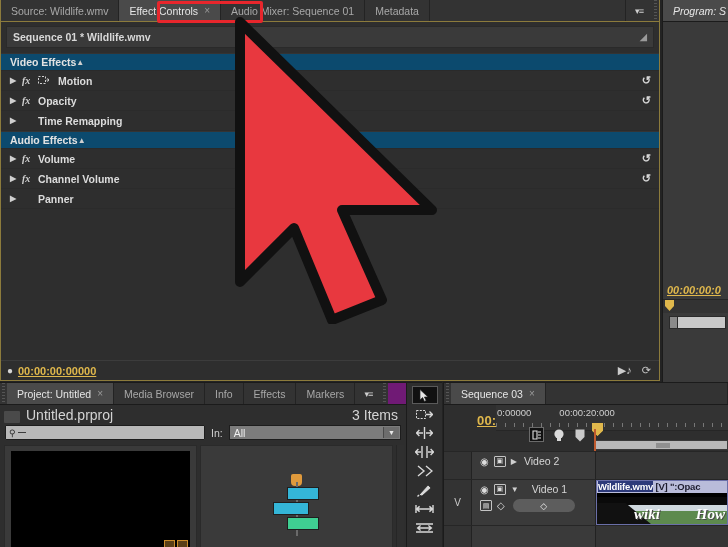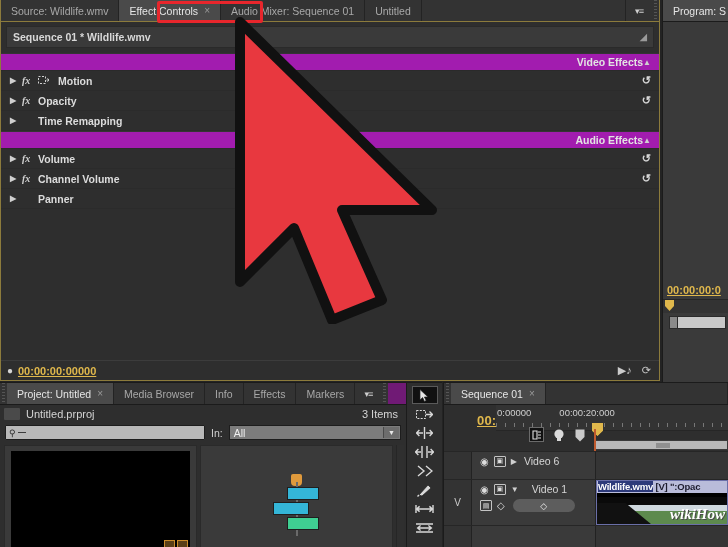--- a/index.html
+++ b/index.html
@@ -51,22 +51,22 @@
   .ec-seqbar {
     height: 22px; margin: 4px 5px 0 5px;
     background: #3a3a3a; border: 1px solid #2a2a2a;
     display: flex; align-items: center; justify-content: space-between;
     padding: 0 6px;
     font-size: 10.5px; color: #d8d8d8; font-weight: bold;
   }
   .ec-seqbar .corner { color: #9a9a9a; font-size: 9px; }
   .ec-list { margin-top: 5px; }
   .ec-group {
-    height: 18px; background: #a21caf;
-    display: flex; align-items: center; justify-content: flex-end;
+    height: 18px; background: #0c4a6e;
+    display: flex; align-items: center; justify-content: flex-start;
     padding: 0 8px 0 9px;
     font-size: 10.5px; font-weight: bold; color: #e3e3e3;
     border-top: 1px solid #343434; border-bottom: 1px solid #2a2a2a;
   }
   .ec-row {
     height: 20px; display: flex; align-items: center;
     padding-left: 9px; padding-right: 8px;
     font-size: 10.5px; color: #dcdcdc; font-weight: bold;
     border-bottom: 1px solid #2b2b2b;
   }
@@ -92,42 +92,43 @@
     text-decoration: underline;
   }
   .ec-bottom .spacer { flex: 1; }
   .ec-bottom .icn { color: #cccccc; font-size: 11px; margin-left: 10px; }
 
   
   #program {
     position: absolute; left: 662px; top: 0; width: 66px; height: 438px;
     background: #3a3a3a;
     border-left: 1px solid #1b1b1b;
+    font-style: italic;
   }
   #program .tabbar { border-bottom: 1px solid #1b1b1b; }
   #program .viewport { height: 258px; background: #3a3a3a; }
   .pm-tc {
     color: #e0b84c; font-size: 11px; font-weight: bold;
     padding: 4px 0 3px 4px; white-space: nowrap; overflow: hidden;
     text-decoration: underline;
   }
   .pm-ruler { height: 14px; background: #333; position: relative; border-top:1px solid #262626;}
   .pm-ph { position:absolute; left:2px; top:0; width:9px; height:11px; }
   .pm-bar { height: 13px; margin: 3px 2px 0 6px; display:flex; }
   .pm-bar .nub { width: 9px; background:#8a8a8a; border:1px solid #2a2a2a;}
   .pm-bar .fill { flex:1; background:#c8c8c8; border:1px solid #2a2a2a; border-left:none;}
 
   
   #project {
     position: absolute; left: 0; top: 382px; width: 406px; height: 165px;
     background: #2e2e2e; border-top: 1px solid #1b1b1b;
   }
   .pj-head {
-    height: 18px; display: flex; align-items: center;
-    padding: 0 8px 0 4px; font-size: 11px; color: #d4d4d4;
+    height: 18px; display: flex; align-items: flex-end;
+    padding: 0 8px 0 4px; font-size: 14px; color: #d4d4d4;
   }
   .folder-ic { width: 16px; height: 12px; background:#4a4a4a; border-radius:1px; margin-right:6px;}
   .pj-head .name { font-weight: normal; }
   .pj-head .count { margin-left: auto; }
   .pj-search {
     height: 19px; display: flex; align-items: center; gap: 6px; padding: 0 5px;
   }
   .srch {
     flex: 0 0 200px; height: 15px; background: #b8b8b8;
     border: 1px solid #1d1d1d; border-radius: 1px;
@@ -268,21 +269,21 @@
     position:absolute; left:-10px; top:10px; width:70px; height:26px;
     background:#111; clip-path: polygon(0 0, 55% 0, 100% 100%, 0 100%);
   }
   .clip .sky { position:absolute; left:0; right:0; top:12px; height:6px; background:#cfd8de;}
   .wmk {
     position: absolute; right: 2px; bottom: 1px;
     font-size: 15px; font-weight: bold; font-style: italic;
     color: #ffffff; text-shadow: 1px 1px 0 #4a4a4a;
     font-family: "Liberation Serif", serif;
   }
-  .wmk .how { color: #ffffff; }
+  .wmk .how { color: #ffffff; margin-left: 36px; }
 
   
   #ann-box {
     position: absolute; left: 157px; top: 1px; width: 106px; height: 22px;
     border: 3px solid #e8262c; border-radius: 2px; pointer-events: none;
   }
   #cursor { position: absolute; left: 222px; top: 14px; width: 230px; height: 310px; }
 </style>
 </head>
 <body>
@@ -296,21 +297,21 @@
         <span>Source: Wildlife.wmv</span>
       </div>
       <div class="tab active">
         <span>Effect Controls</span>
         <span class="x">×</span>
       </div>
       <div class="tab">
         <span>Audio Mixer: Sequence 01</span>
       </div>
       <div class="tab">
-        <span>Untitled</span>
+        <span>Metadata</span>
       </div>
       <div class="tab-filler"></div>
       <div class="panel-menu">▾≡</div>
       <div class="grip"></div>
     </div>
 
     <div class="ec-seqbar">
       <span>Sequence 01 * Wildlife.wmv</span>
       <span class="corner">◢</span>
     </div>
@@ -517,21 +518,21 @@
         <path d="M1 1 H18 M1 9 H18" stroke="#d9d9d9" stroke-width="1.3"></path>
         <path d="M3 5 H16 M5.6 2.6 L2.6 5 L5.6 7.4 M13.4 2.6 L16.4 5 L13.4 7.4" stroke="#d9d9d9" fill="none" stroke-width="1.3"></path>
       </svg>
     </div>
   </div>
 
   <div id="timeline">
     <div class="tabbar">
       <div class="grip"></div>
       <div class="tab active">
-        <span>Sequence 01</span>
+        <span>Sequence 03</span>
         <span class="x">×</span>
       </div>
       <div class="tab-filler"></div>
     </div>
 
     <div class="tl-tc">00:00:00:00000</div>
 
     <div class="tl-ruler">
       <div class="nums">
         <span>0:00000</span>
@@ -568,21 +569,21 @@
     </div>
 
     <div class="track" id="trk-v2">
       <div class="th">
         <div class="vcol"></div>
         <div class="ctrls">
           <div class="ctrlrow">
             <span class="eye">◉</span>
             <span class="sqb">▣</span>
             <span class="tcaret">▶</span>
-            <span class="tname" style="margin-left:2px">Video 6</span>
+            <span class="tname" style="margin-left:2px">Video 2</span>
           </div>
         </div>
       </div>
       <div class="tbody"></div>
     </div>
 
     <div class="track" id="trk-v1">
       <div class="th">
         <div class="vcol">
           <span>V</span>

